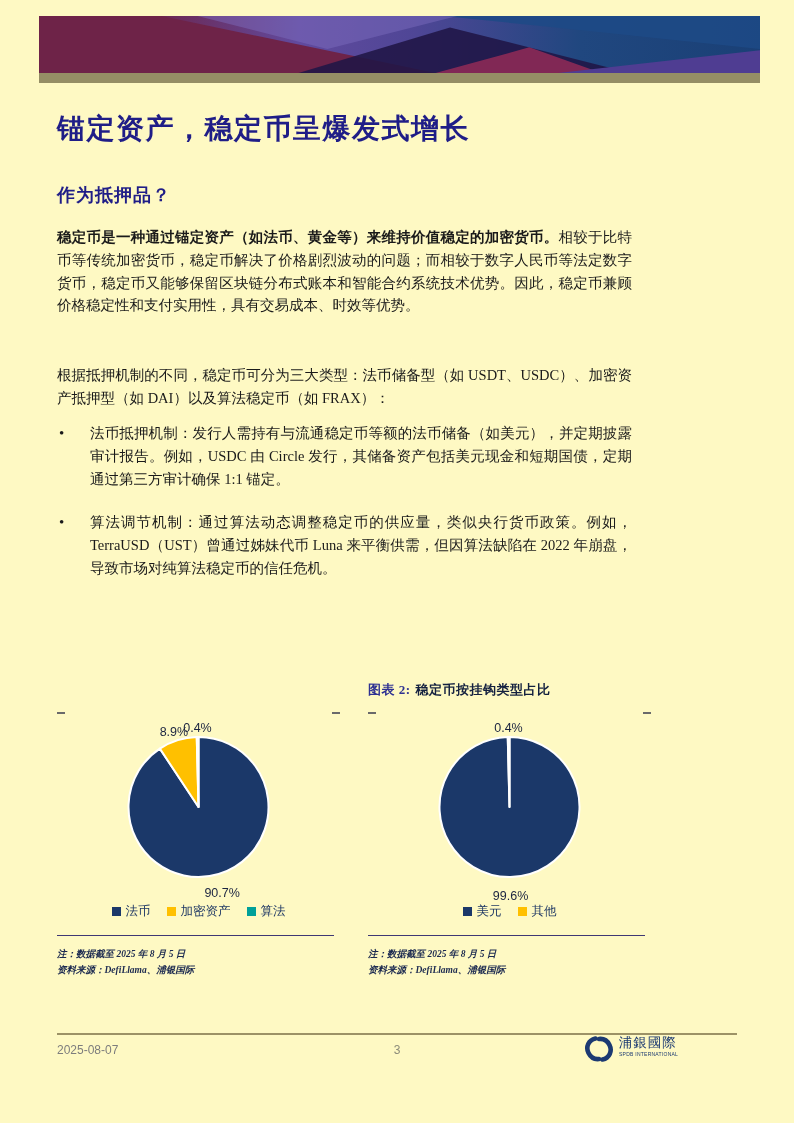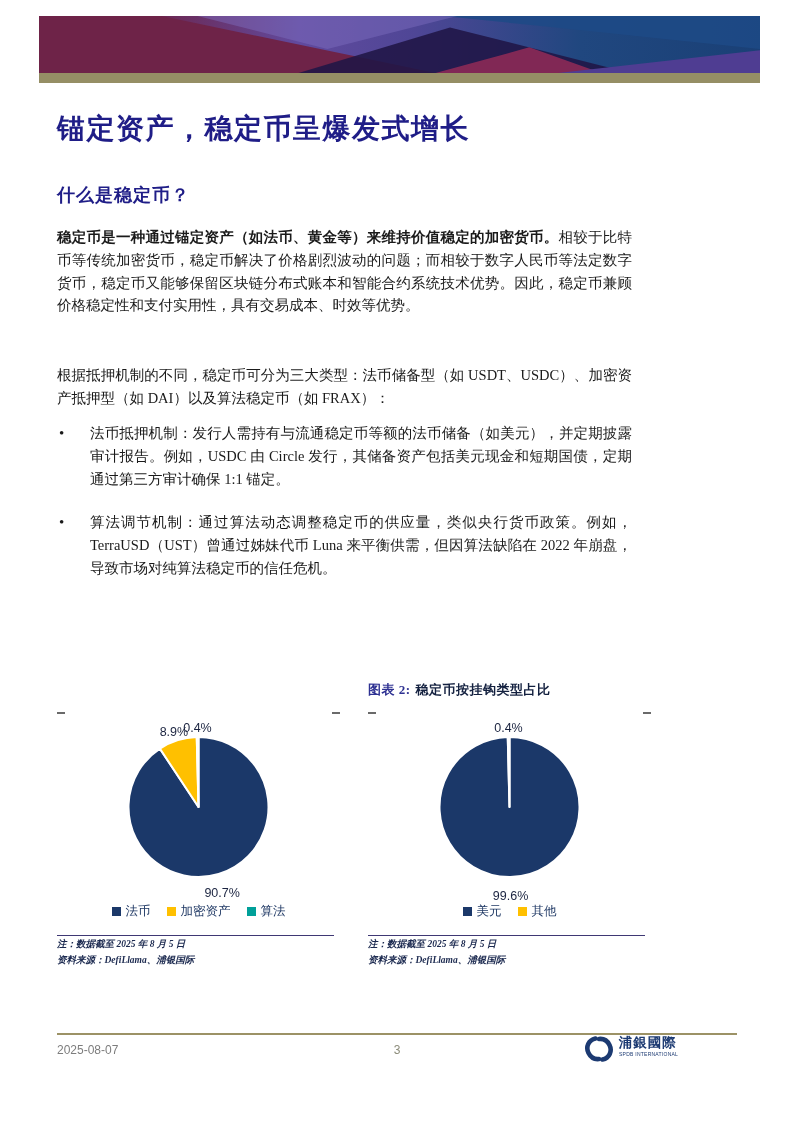--- a/index.html
+++ b/index.html
@@ -1,17 +1,17 @@
 <!DOCTYPE html>
 <html><head>
 <meta charset="utf-8">
 <style>
   html,body{margin:0;padding:0;background:#e8e8e8;}
   .page{
-    position:relative;width:794px;height:1123px;background:#ffffff;
+    position:relative;width:794px;height:1123px;background:#fef9c3;
     margin:0 auto;overflow:hidden;
     font-family:"Liberation Serif","DejaVu Serif",serif;
     color:#1a1a1a;
   }
   
   .banner{position:absolute;left:39px;top:16px;width:721px;height:57px;overflow:hidden;
     background:linear-gradient(93deg,#6e2348 0%,#6e2348 14%,#614a9e 36%,#4f4696 52%,#20477f 75%,#1a4076 100%);}
   .banner .layer{position:absolute;inset:0;}
   .banner .tri-violet{background:#7e6fc2;opacity:.45;clip-path:polygon(22% 0,58% 0,40% 58%);}
   .banner .tri-bluetr{background:#1d4a86;opacity:.85;clip-path:polygon(56% 0,100% 0,100% 58%,70% 18%);}
@@ -46,53 +46,53 @@
   .corner-tick{position:absolute;top:31px;width:8px;height:2px;background:#6a6a6a;}
   .corner-tick.left{left:0;}
   .corner-tick.right{right:0;}
   .pie-svg{position:absolute;top:24px;left:0;overflow:visible;}
   .pie-label{font-family:"Liberation Sans","DejaVu Sans",sans-serif;
     font-size:12.5px;fill:#1b2440;}
   .chart-legend{position:absolute;top:222px;left:0;right:0;display:flex;justify-content:center;gap:16px;
     font-size:12.5px;color:#1f3864;align-items:center;}
   .legend-item{display:flex;align-items:center;gap:5px;}
   .legend-swatch{width:9px;height:9px;display:inline-block;}
-  .chart-notes{position:absolute;top:254px;left:0;right:6px;border-top:1px solid #3f3874;padding-top:0;
+  .chart-notes{position:absolute;top:254px;left:0;right:6px;border-top:1px solid #3f3874;padding-top:10px;
     font-size:9.5px;font-weight:bold;font-style:italic;color:#1c2a50;line-height:16px;}
 
   
   .footer-line{position:absolute;left:57px;top:1033px;width:680px;border-top:2px solid #9c9266;}
   .footer-date{position:absolute;left:57px;top:1043px;font-size:12px;color:#7d7d7d;
     font-family:"Liberation Sans","DejaVu Sans",sans-serif;}
   .footer-page{position:absolute;left:0;right:0;top:1043px;text-align:center;font-size:12px;color:#8c8c7a;
     font-family:"Liberation Sans","DejaVu Sans",sans-serif;}
   .footer-logo{position:absolute;right:57px;top:1036px;display:flex;align-items:center;gap:5px;}
   .brand-text{display:flex;flex-direction:column;line-height:1;}
-  .brand-name{font-size:13.5px;font-weight:bold;color:#1c3a72;letter-spacing:1px;
+  .brand-name{font-size:13.5px;font-weight:normal;color:#1c3a72;letter-spacing:1px;
     font-family:"Liberation Sans","DejaVu Sans",sans-serif;}
   .brand-sub{font-size:10px;color:#1c3a72;letter-spacing:.5px;transform:scale(.5);transform-origin:left top;
     font-family:"Liberation Sans","DejaVu Sans",sans-serif;white-space:nowrap;margin-top:2px;}
 </style>
 </head>
 <body>
 
 <div class="page">
 
   <div class="banner">
     <div class="layer tri-bluetr"></div>
     <div class="layer tri-violet"></div>
     <div class="layer tri-maroon"></div>
     <div class="layer tri-dark"></div>
     <div class="layer tri-crimson"></div>
     <div class="layer tri-purplebr"></div>
   </div>
   <div class="banner-strip"></div>
 
   <h1 class="doc-title">锚定资产，稳定币呈爆发式增长</h1>
-  <h2 class="section-heading">什么是稳定币？</h2>
+  <h2 class="section-heading">作为抵押品？</h2>
 
   <p class="body-text p1"><strong>稳定币是一种通过锚定资产（如法币、黄金等）来维持价值稳定的加密货币。</strong><span>相较于比特币等传统加密货币，稳定币解决了价格剧烈波动的问题；而相较于数字人民币等法定数字货币，稳定币又能够保留区块链分布式账本和智能合约系统技术优势。因此，稳定币兼顾价格稳定性和支付实用性，具有交易成本、时效等优势。</span></p>
 
   <p class="body-text p2">根据抵押机制的不同，稳定币可分为三大类型：法币储备型（如 USDT、USDC）、加密资产抵押型（如 DAI）以及算法稳定币（如 FRAX）：</p>
 
   <ul class="bullets">
     <li>法币抵押机制：发行人需持有与流通稳定币等额的法币储备（如美元），并定期披露审计报告。例如，USDC 由 Circle 发行，其储备资产包括美元现金和短期国债，定期通过第三方审计确保 1:1 锚定。</li>
     <li>算法调节机制：通过算法动态调整稳定币的供应量，类似央行货币政策。例如，TerraUSD（UST）曾通过姊妹代币 Luna 来平衡供需，但因算法缺陷在 2022 年崩盘，导致市场对纯算法稳定币的信任危机。</li>
   </ul>
 

